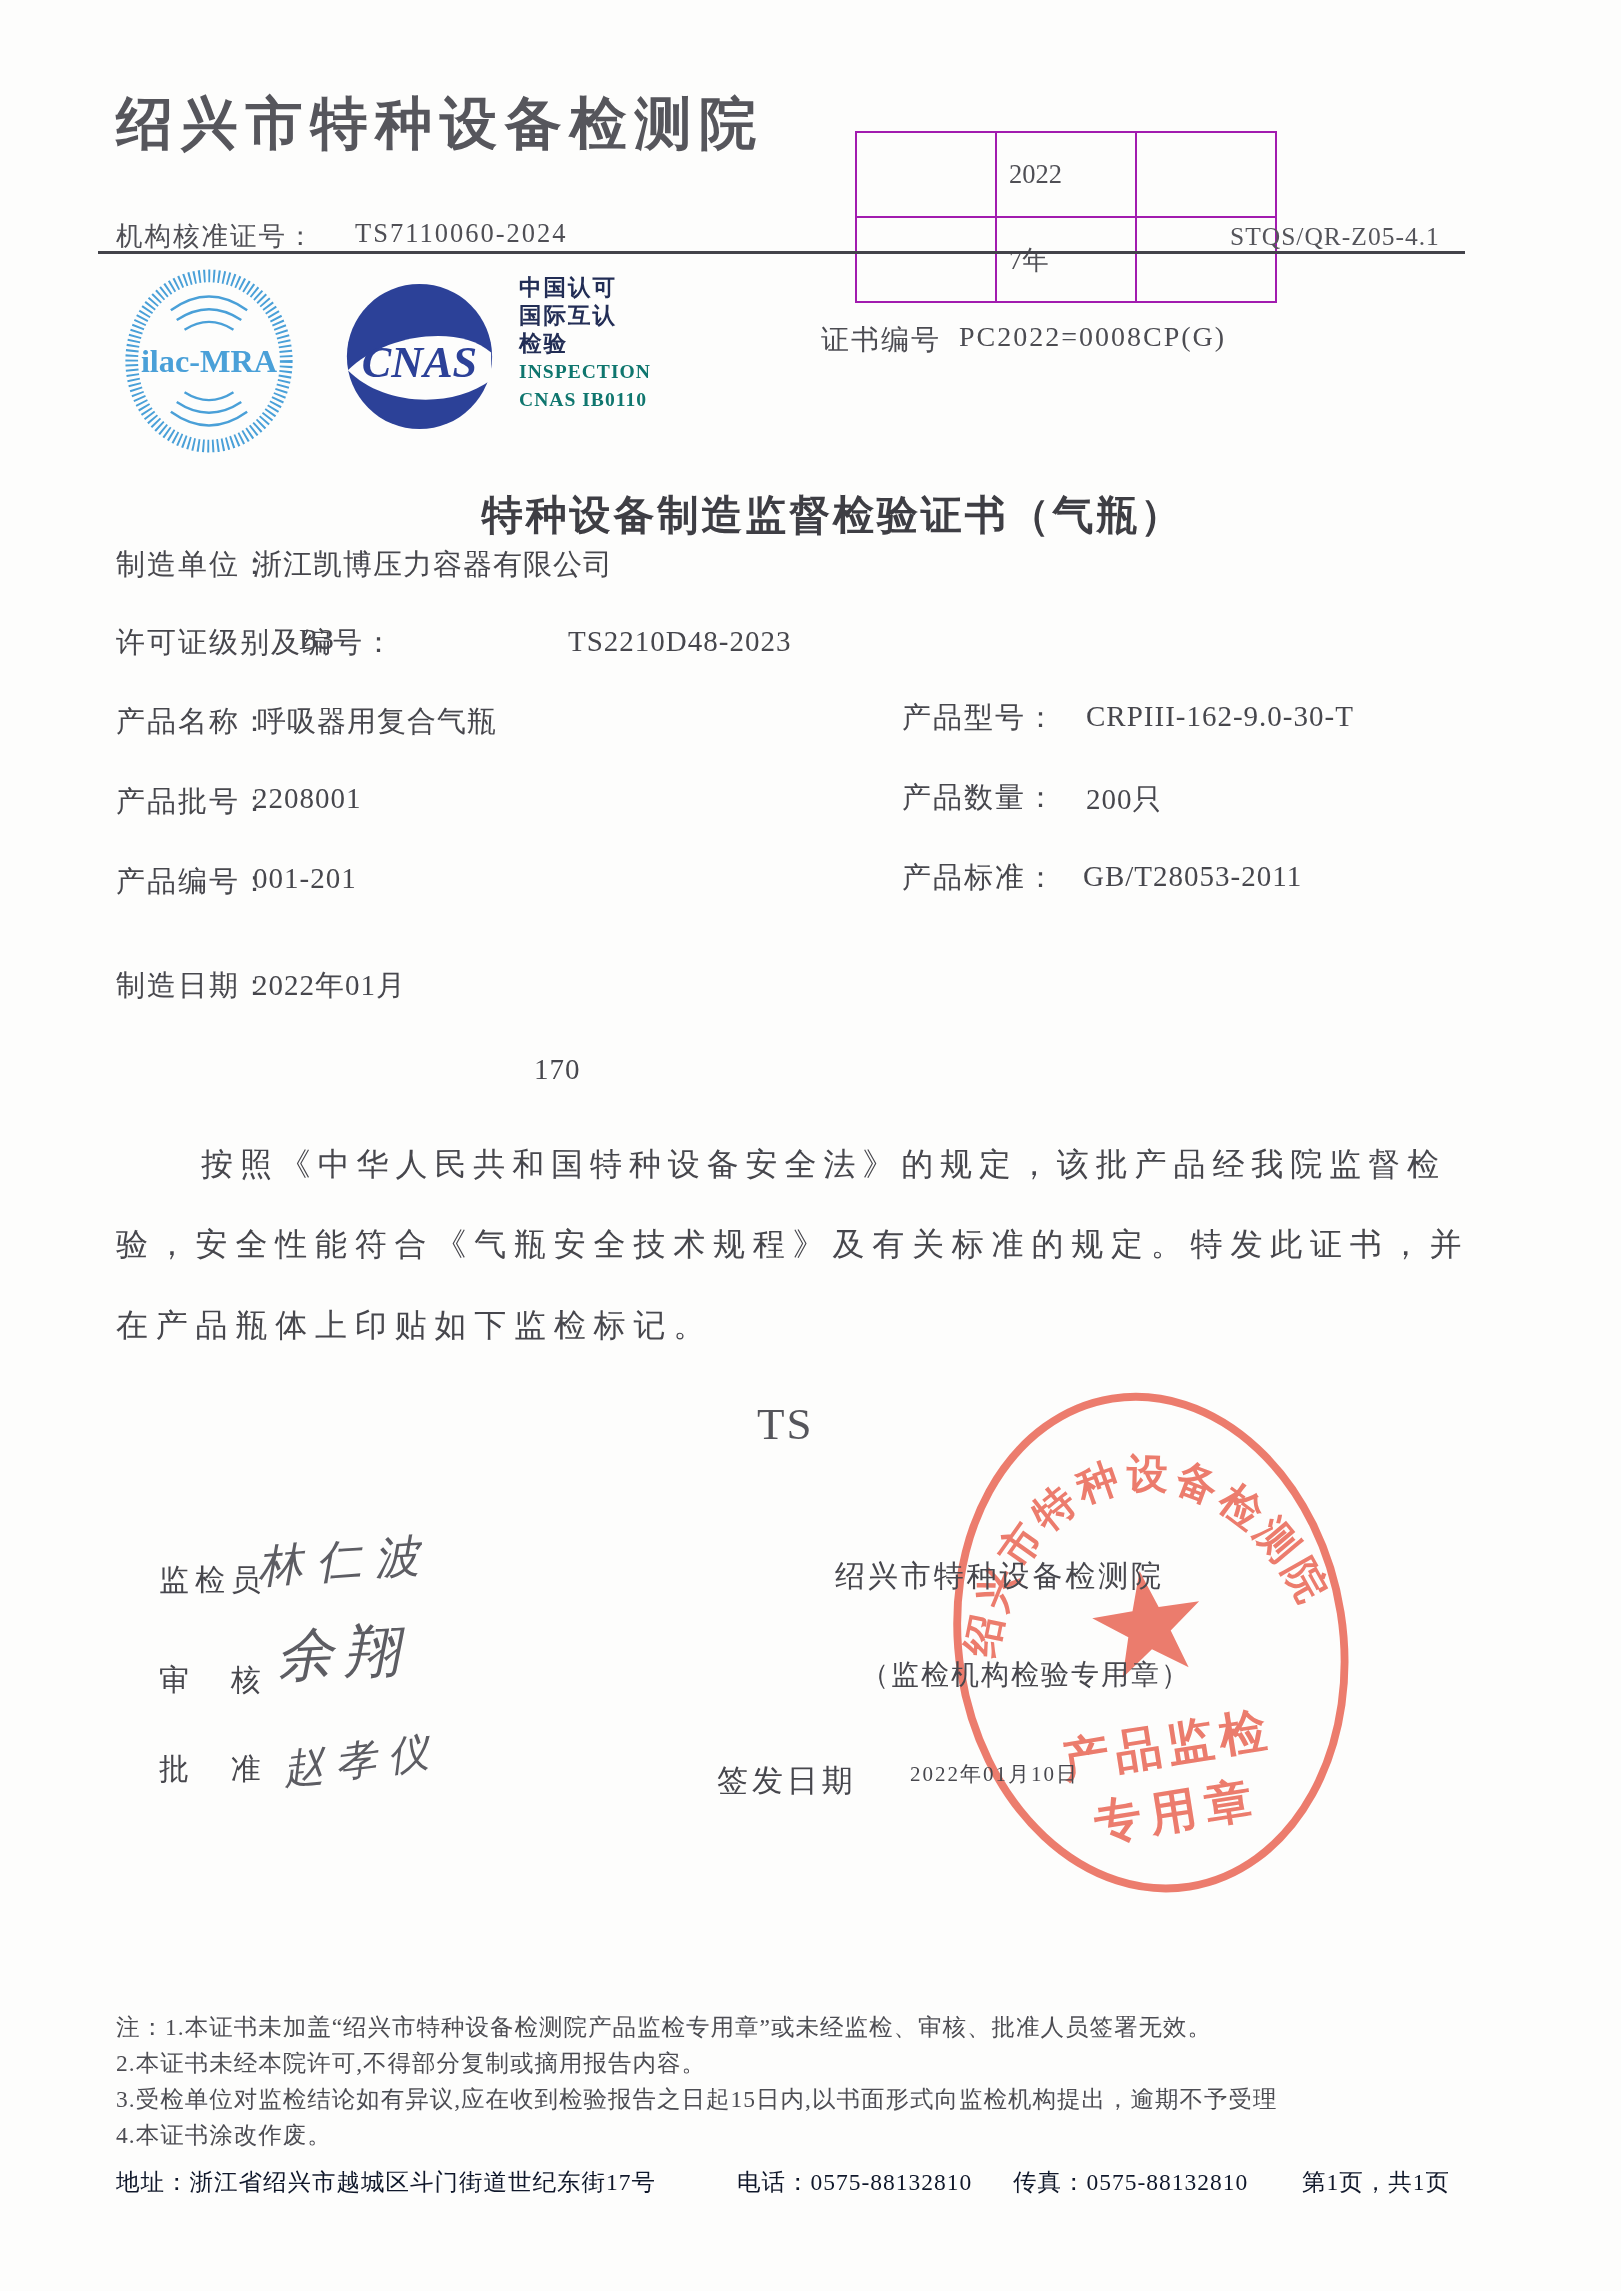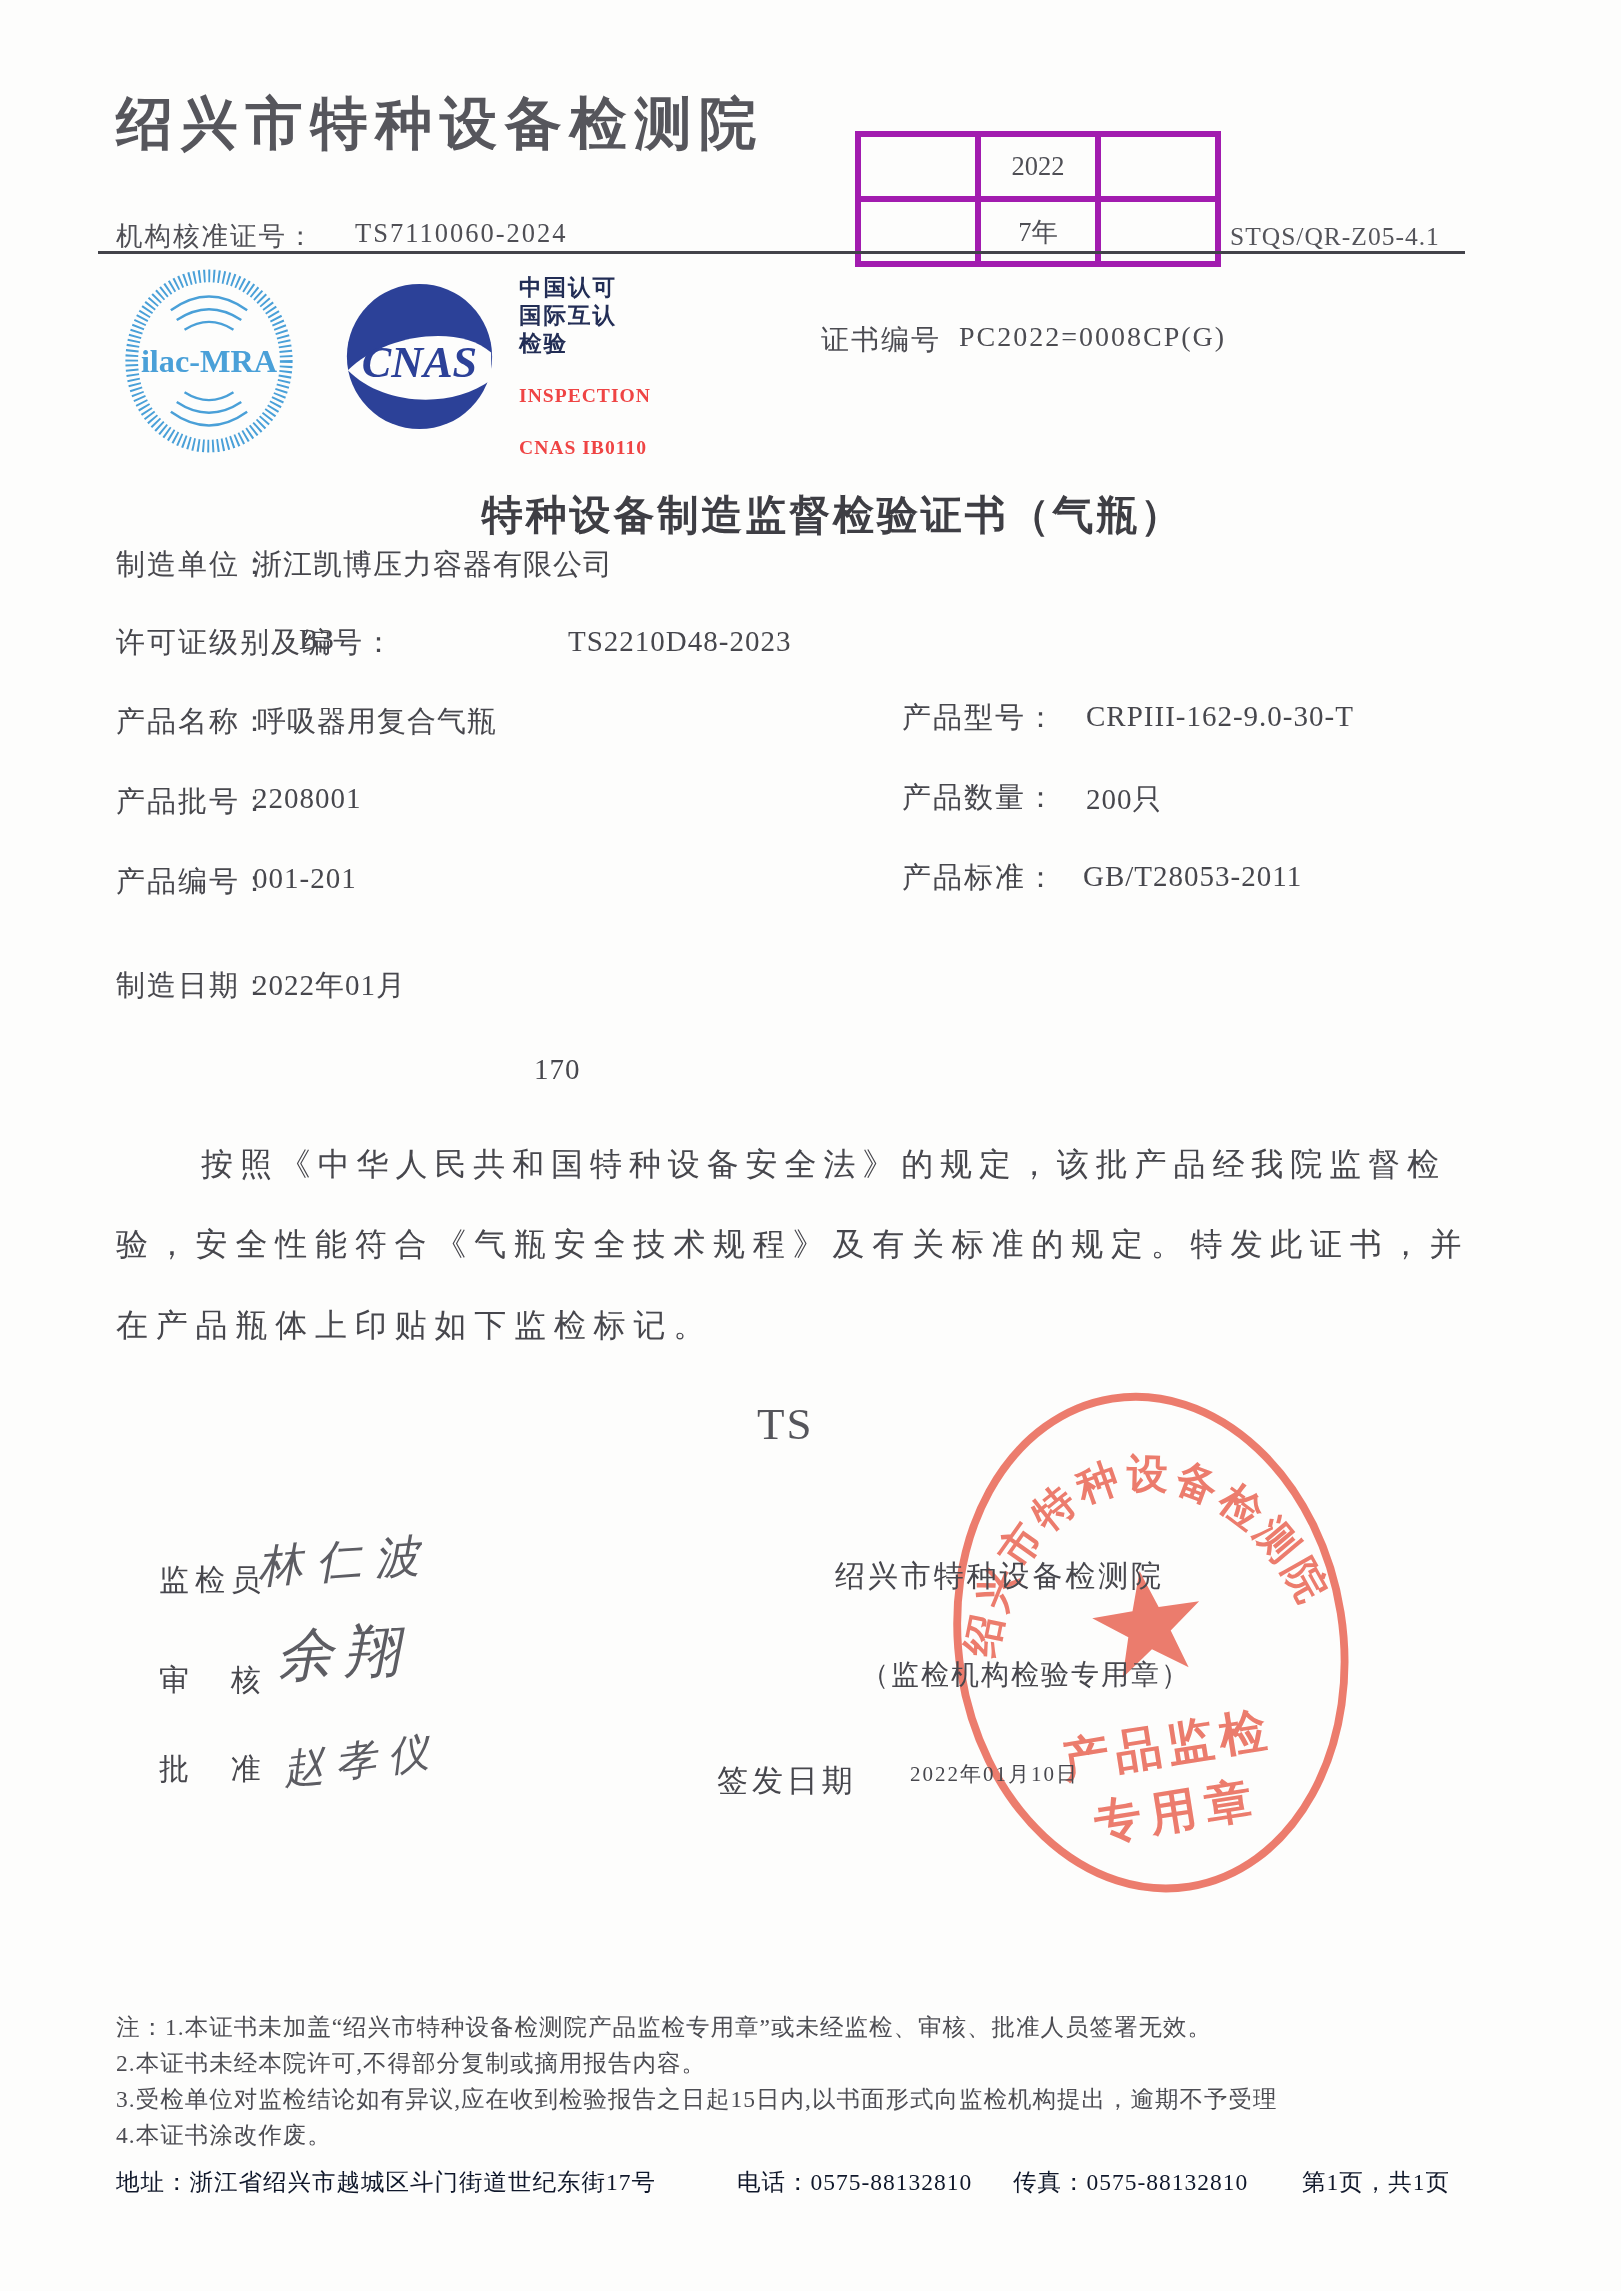--- a/index.html
+++ b/index.html
@@ -4,24 +4,24 @@
 <style>
   html,body{margin:0;padding:0;background:#ffffff;}
   .page{position:relative;width:1621px;height:2292px;background:#fdfdfc;overflow:hidden;
         font-family:"Liberation Serif","DejaVu Serif",serif;color:#4a4a50;}
   .abs{position:absolute;}
   .org-title{font-size:57px;font-weight:bold;letter-spacing:7.8px;color:#56565c;}
   .small-line{font-size:26.5px;letter-spacing:2px;color:#4f4f55;}
   .mono-ish{font-size:25.5px;letter-spacing:1px;color:#55555b;}
   .rule{background:#43434a;height:2.9px;}
   .yearbox{border-collapse:collapse;}
-  .yearbox td{border:6px solid #a21caf;width:114px;height:59px;text-align:center;
-              font-size:26.5px;color:#4f4f55;padding:0;}
+  .yearbox td{border:2px solid #a21caf;width:114px;height:59px;
+              font-size:26.5px;color:#4f4f55;padding:12px;}
   .accred-lines div{font-size:22.5px;line-height:28px;color:#222d55;font-weight:bold;letter-spacing:2px;}
-  .accred-lines .en{font-size:19.6px;font-weight:bold;letter-spacing:1px;color:#ef4444;margin-top:24px;}
+  .accred-lines .en{font-size:19.6px;font-weight:bold;letter-spacing:1px;color:#0f766e;}
   .certno{font-size:28px;letter-spacing:2px;color:#4c4c52;}
   .doc-title{font-size:41px;font-weight:bold;letter-spacing:2.9px;color:#3e3e44;text-align:center;}
   .flabel{font-size:29px;letter-spacing:2px;color:#47474d;}
   .fvalue{font-size:29px;letter-spacing:1px;color:#47474d;}
   .para{font-size:32px;color:#47474d;white-space:nowrap;}
   .ts{font-size:45px;color:#55555b;letter-spacing:2px;}
   .sig{color:#5d5d63;font-style:italic;white-space:nowrap;}
   .notes div{font-size:23.5px;line-height:36px;color:#4d4d53;letter-spacing:1px;}
   .footer span{font-size:23.5px;color:#0f172a;letter-spacing:1px;}
   .stamp-wrap{transform:rotate(-9deg);}

